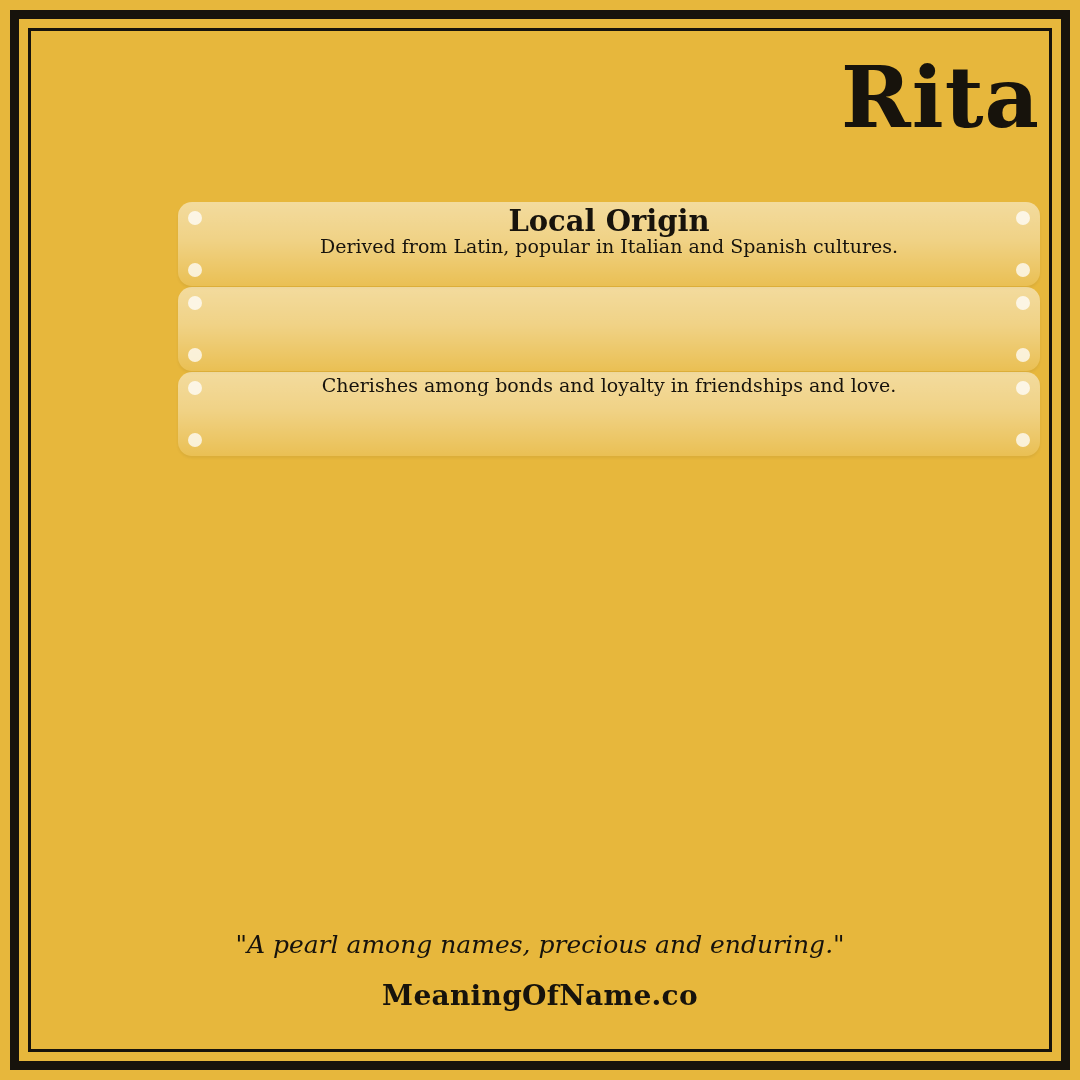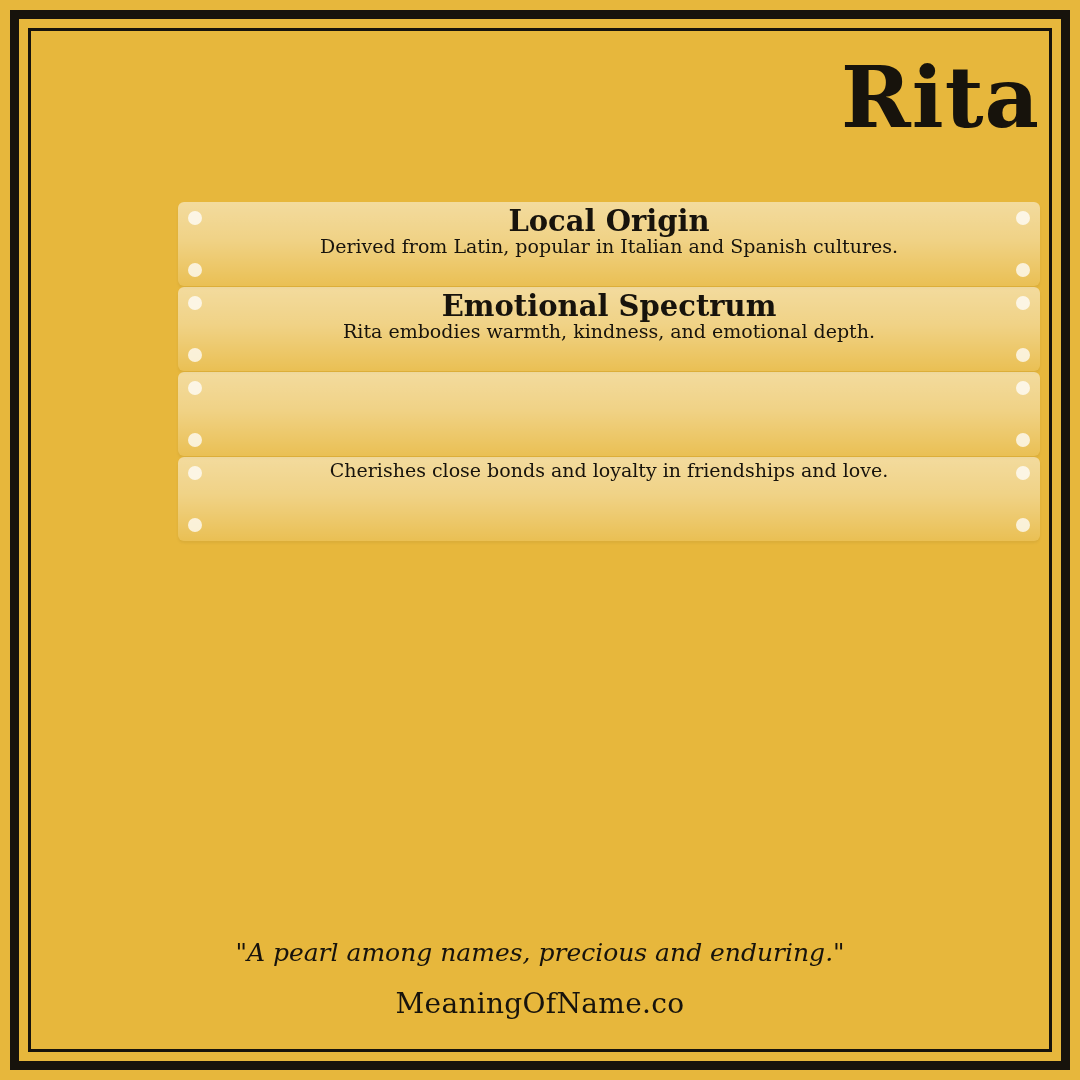--- a/index.html
+++ b/index.html
@@ -65,21 +65,21 @@
     margin-top: 62px;
     width: 862px;
     display: flex;
     flex-direction: column;
     gap: 1px;
   }
   .card {
     position: relative;
     height: 84px;
     background: linear-gradient(180deg, rgba(255,255,255,0.50) 0%, rgba(255,255,255,0.38) 45%, rgba(255,255,255,0.12) 100%);
-    border-radius: 6px;
+    border-radius: 14px;
     box-sizing: border-box;
     padding: 4px 44px 0 44px;
     display: flex;
     flex-direction: column;
     align-items: center;
     justify-content: flex-start;
     box-shadow: 0 2px 3px rgba(0,0,0,0.06);
   }
   .card .dot {
     position: absolute;
@@ -120,24 +120,24 @@
   }
   .tagline {
     font-size: 25px;
     font-style: italic;
     color: #17130c;
     text-align: center;
     margin-bottom: 20px;
   }
   .brand {
     font-size: 28px;
-    font-weight: normal;
+    font-weight: bold;
     color: #17130c;
     text-align: center;
-    margin-bottom: 20px;
+    margin-bottom: 28px;
     letter-spacing: 0.3px;
   }
 </style>
 </head>
 <body>
 
 <div class="poster">
   <div class="frame-outer"></div>
   <div class="frame-inner"></div>
 
@@ -149,43 +149,35 @@
       <div class="card">
         <span class="dot tl"></span>
         <span class="dot tr"></span>
         <span class="dot bl"></span>
         <span class="dot br"></span>
         <div class="card-title">Local Origin</div>
         <div class="card-desc">Derived from Latin, popular in Italian and Spanish cultures.</div>
       </div>
 
 
-      <div class="card">
-        <span class="dot tl"></span>
-        <span class="dot tr"></span>
-        <span class="dot bl"></span>
-        <span class="dot br"></span>
-        <div class="card-title">Emotional Spectrum</div>
-        <div class="card-desc">Rita embodies warmth, kindness, and emotional depth.</div>
-      </div>
 
 
       <div class="card">
         <span class="dot tl"></span>
         <span class="dot tr"></span>
         <span class="dot bl"></span>
         <span class="dot br"></span>
       </div>
 
       <div class="card">
         <span class="dot tl"></span>
         <span class="dot tr"></span>
         <span class="dot bl"></span>
         <span class="dot br"></span>
-        <div class="card-desc">Cherishes close bonds and loyalty in friendships and love.</div>
+        <div class="card-desc">Cherishes among bonds and loyalty in friendships and love.</div>
       </div>
 
 
     </div>
 
     <div class="footer">
       <div class="tagline">"A pearl among names, precious and enduring."</div>
       <div class="brand">MeaningOfName.co</div>
     </div>
   </div>

